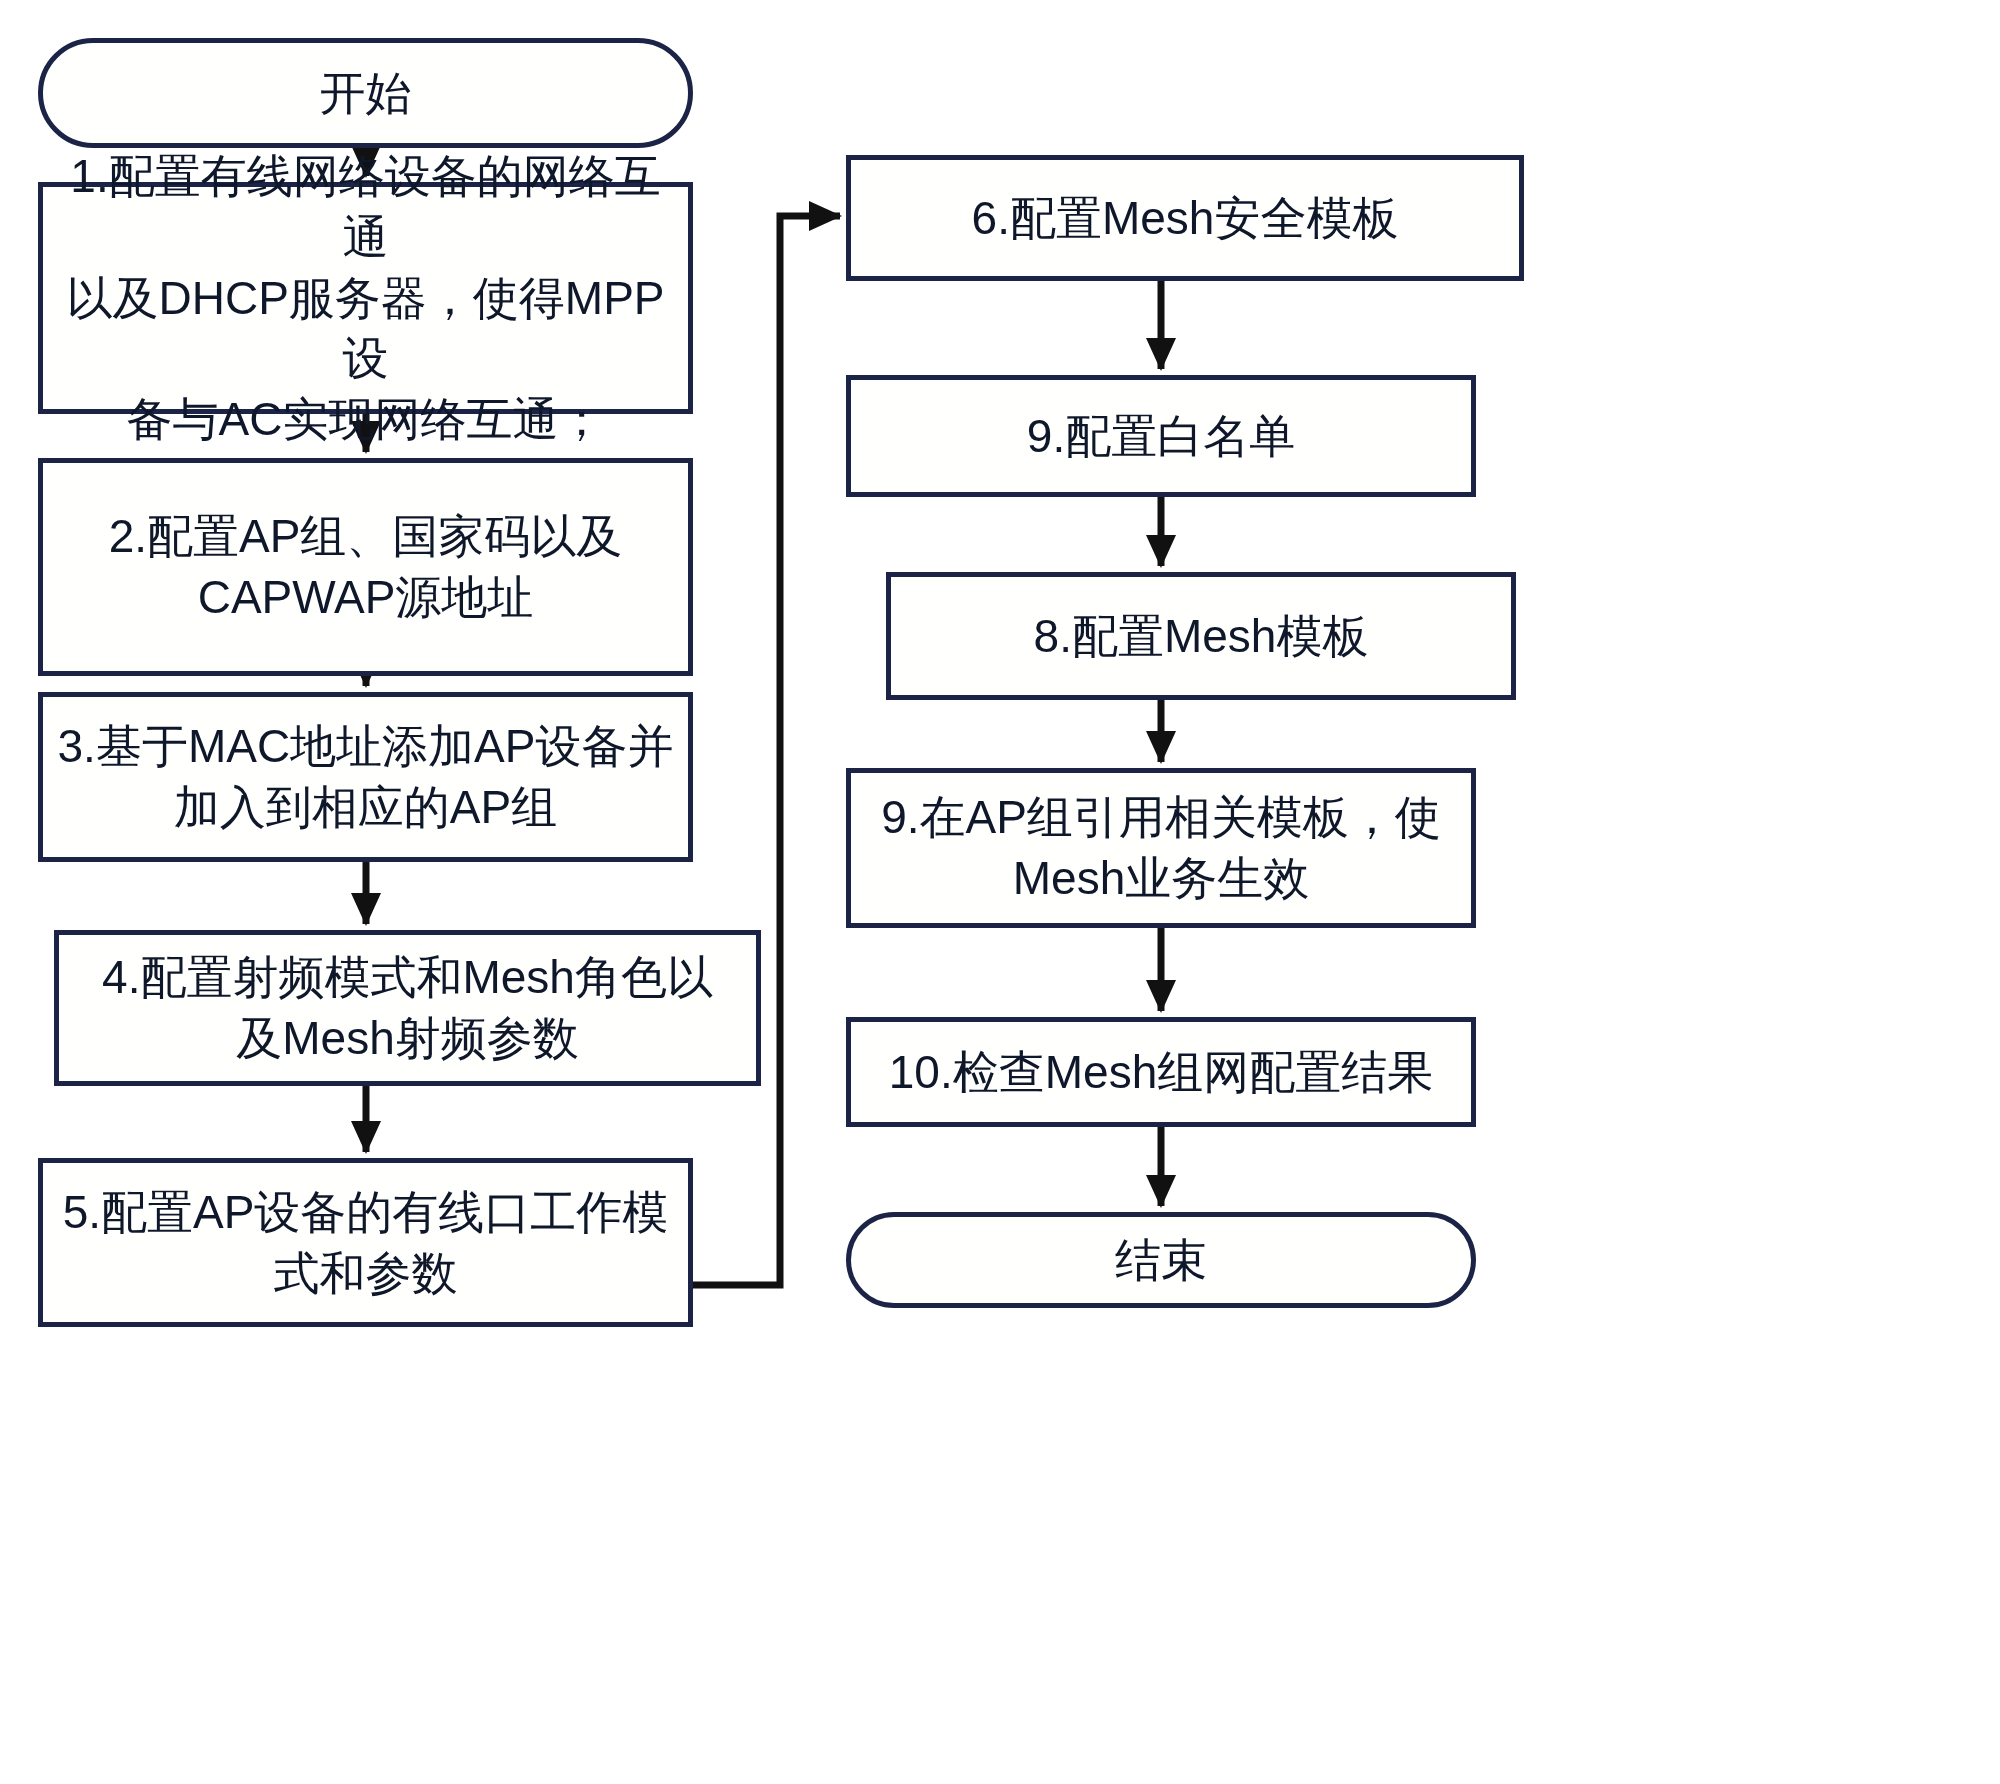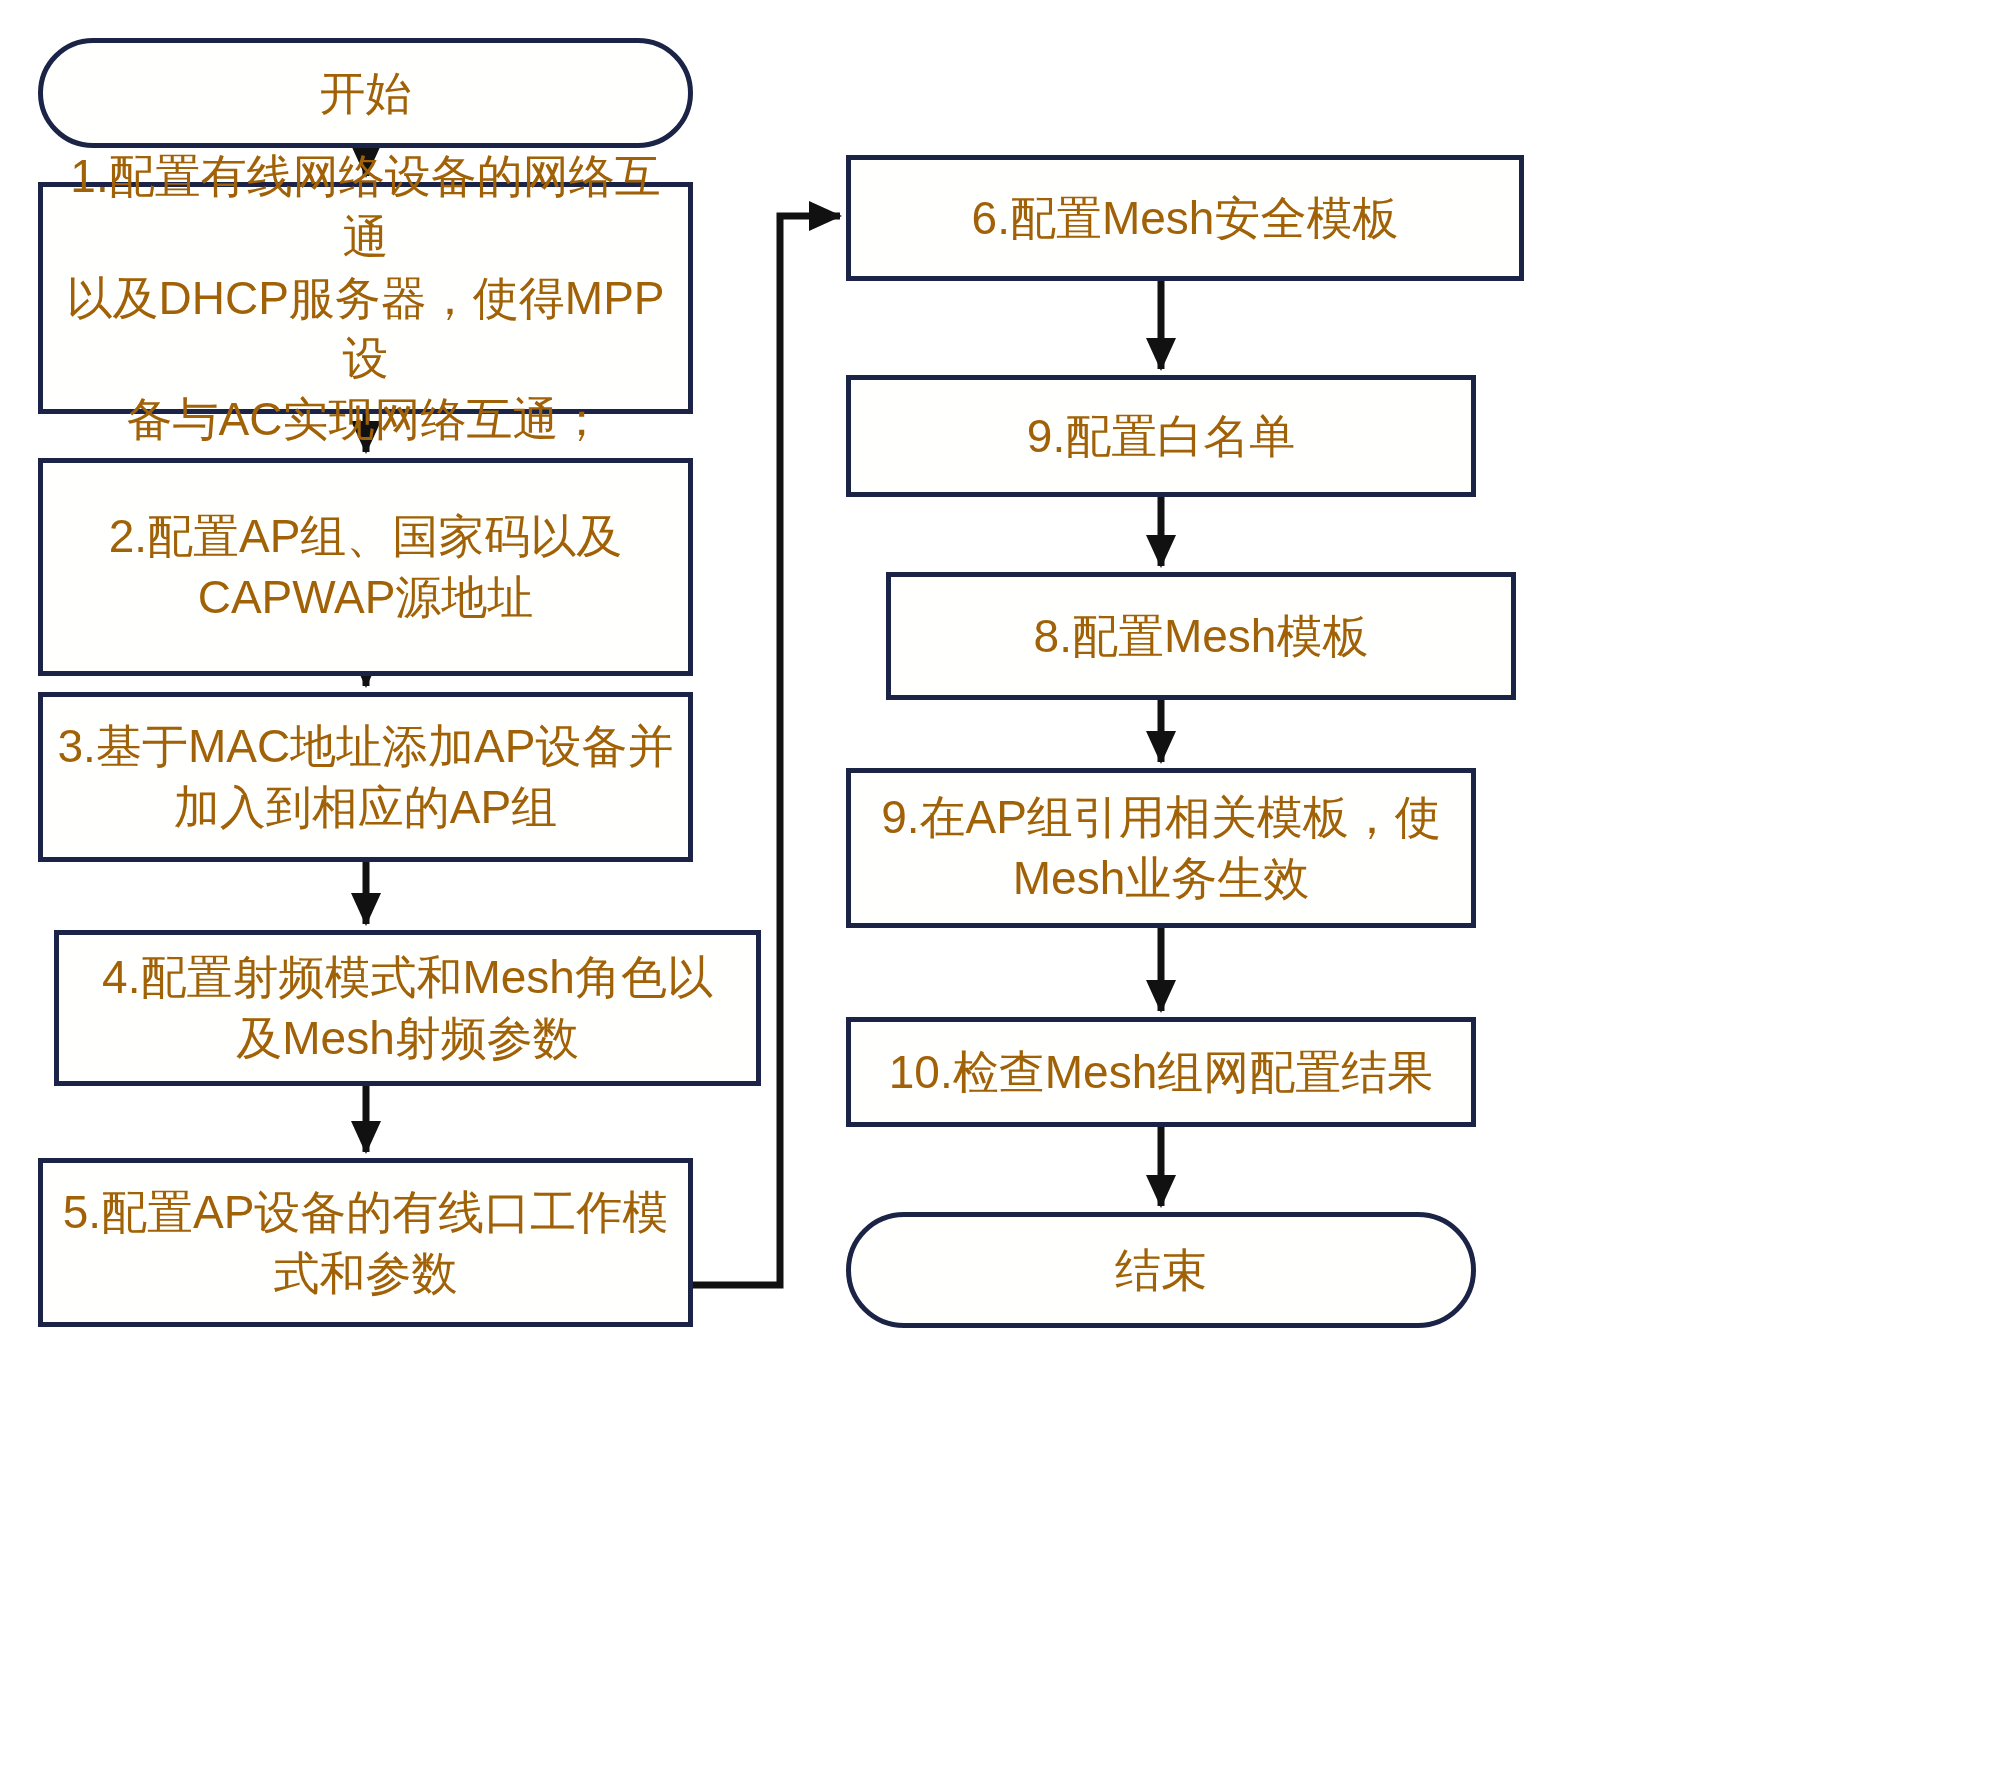--- a/index.html
+++ b/index.html
@@ -24,21 +24,21 @@
   .node{
     position:absolute;
     box-sizing:border-box;
     background:#fffffe;
     border:5px solid #1b2447;
     display:flex;
     align-items:center;
     justify-content:center;
     text-align:center;
     line-height:1.32;
-    color:#a16207;
+    color:#0f172a;
     font-size:46px;
     letter-spacing:0px;
     padding:4px 14px;
   }
   .node.terminal{
     border-radius:90px;
   }
   .node .txt{
     display:block;
     width:100%;
@@ -50,21 +50,21 @@
   #n-2     { left:38px;  top:458px;  width:655px; height:218px; }
   #n-3     { left:38px;  top:692px;  width:655px; height:170px; }
   #n-4     { left:38px;  top:930px;  width:707px; height:156px;margin-left:16px; }
   #n-5     { left:38px;  top:1158px; width:655px; height:169px; }
   
   #n-6     { left:846px; top:155px;  width:678px; height:126px; }
   #n-7     { left:846px; top:375px;  width:630px; height:122px; }
   #n-8     { left:846px; top:572px;  width:630px; height:128px;margin-left:40px; }
   #n-9     { left:846px; top:768px;  width:630px; height:160px; }
   #n-10    { left:846px; top:1017px; width:630px; height:110px; }
-  #n-end   { left:846px; top:1212px; width:630px; height:116px; }
+  #n-end   { left:846px; top:1212px; width:630px; height:96px; }
 </style>
 </head>
 <body>
 
 <div id="stage">
 
   <svg id="wires" viewBox="0 0 2000 1784" xmlns="http://www.w3.org/2000/svg">
     <defs>
       <marker id="ah" markerWidth="10" markerHeight="9" refX="9.2" refY="4.5" orient="auto" markerUnits="userSpaceOnUse">
         <path d="M0,0 L9.6,4.5 L0,9 z" fill="#111111"></path>

